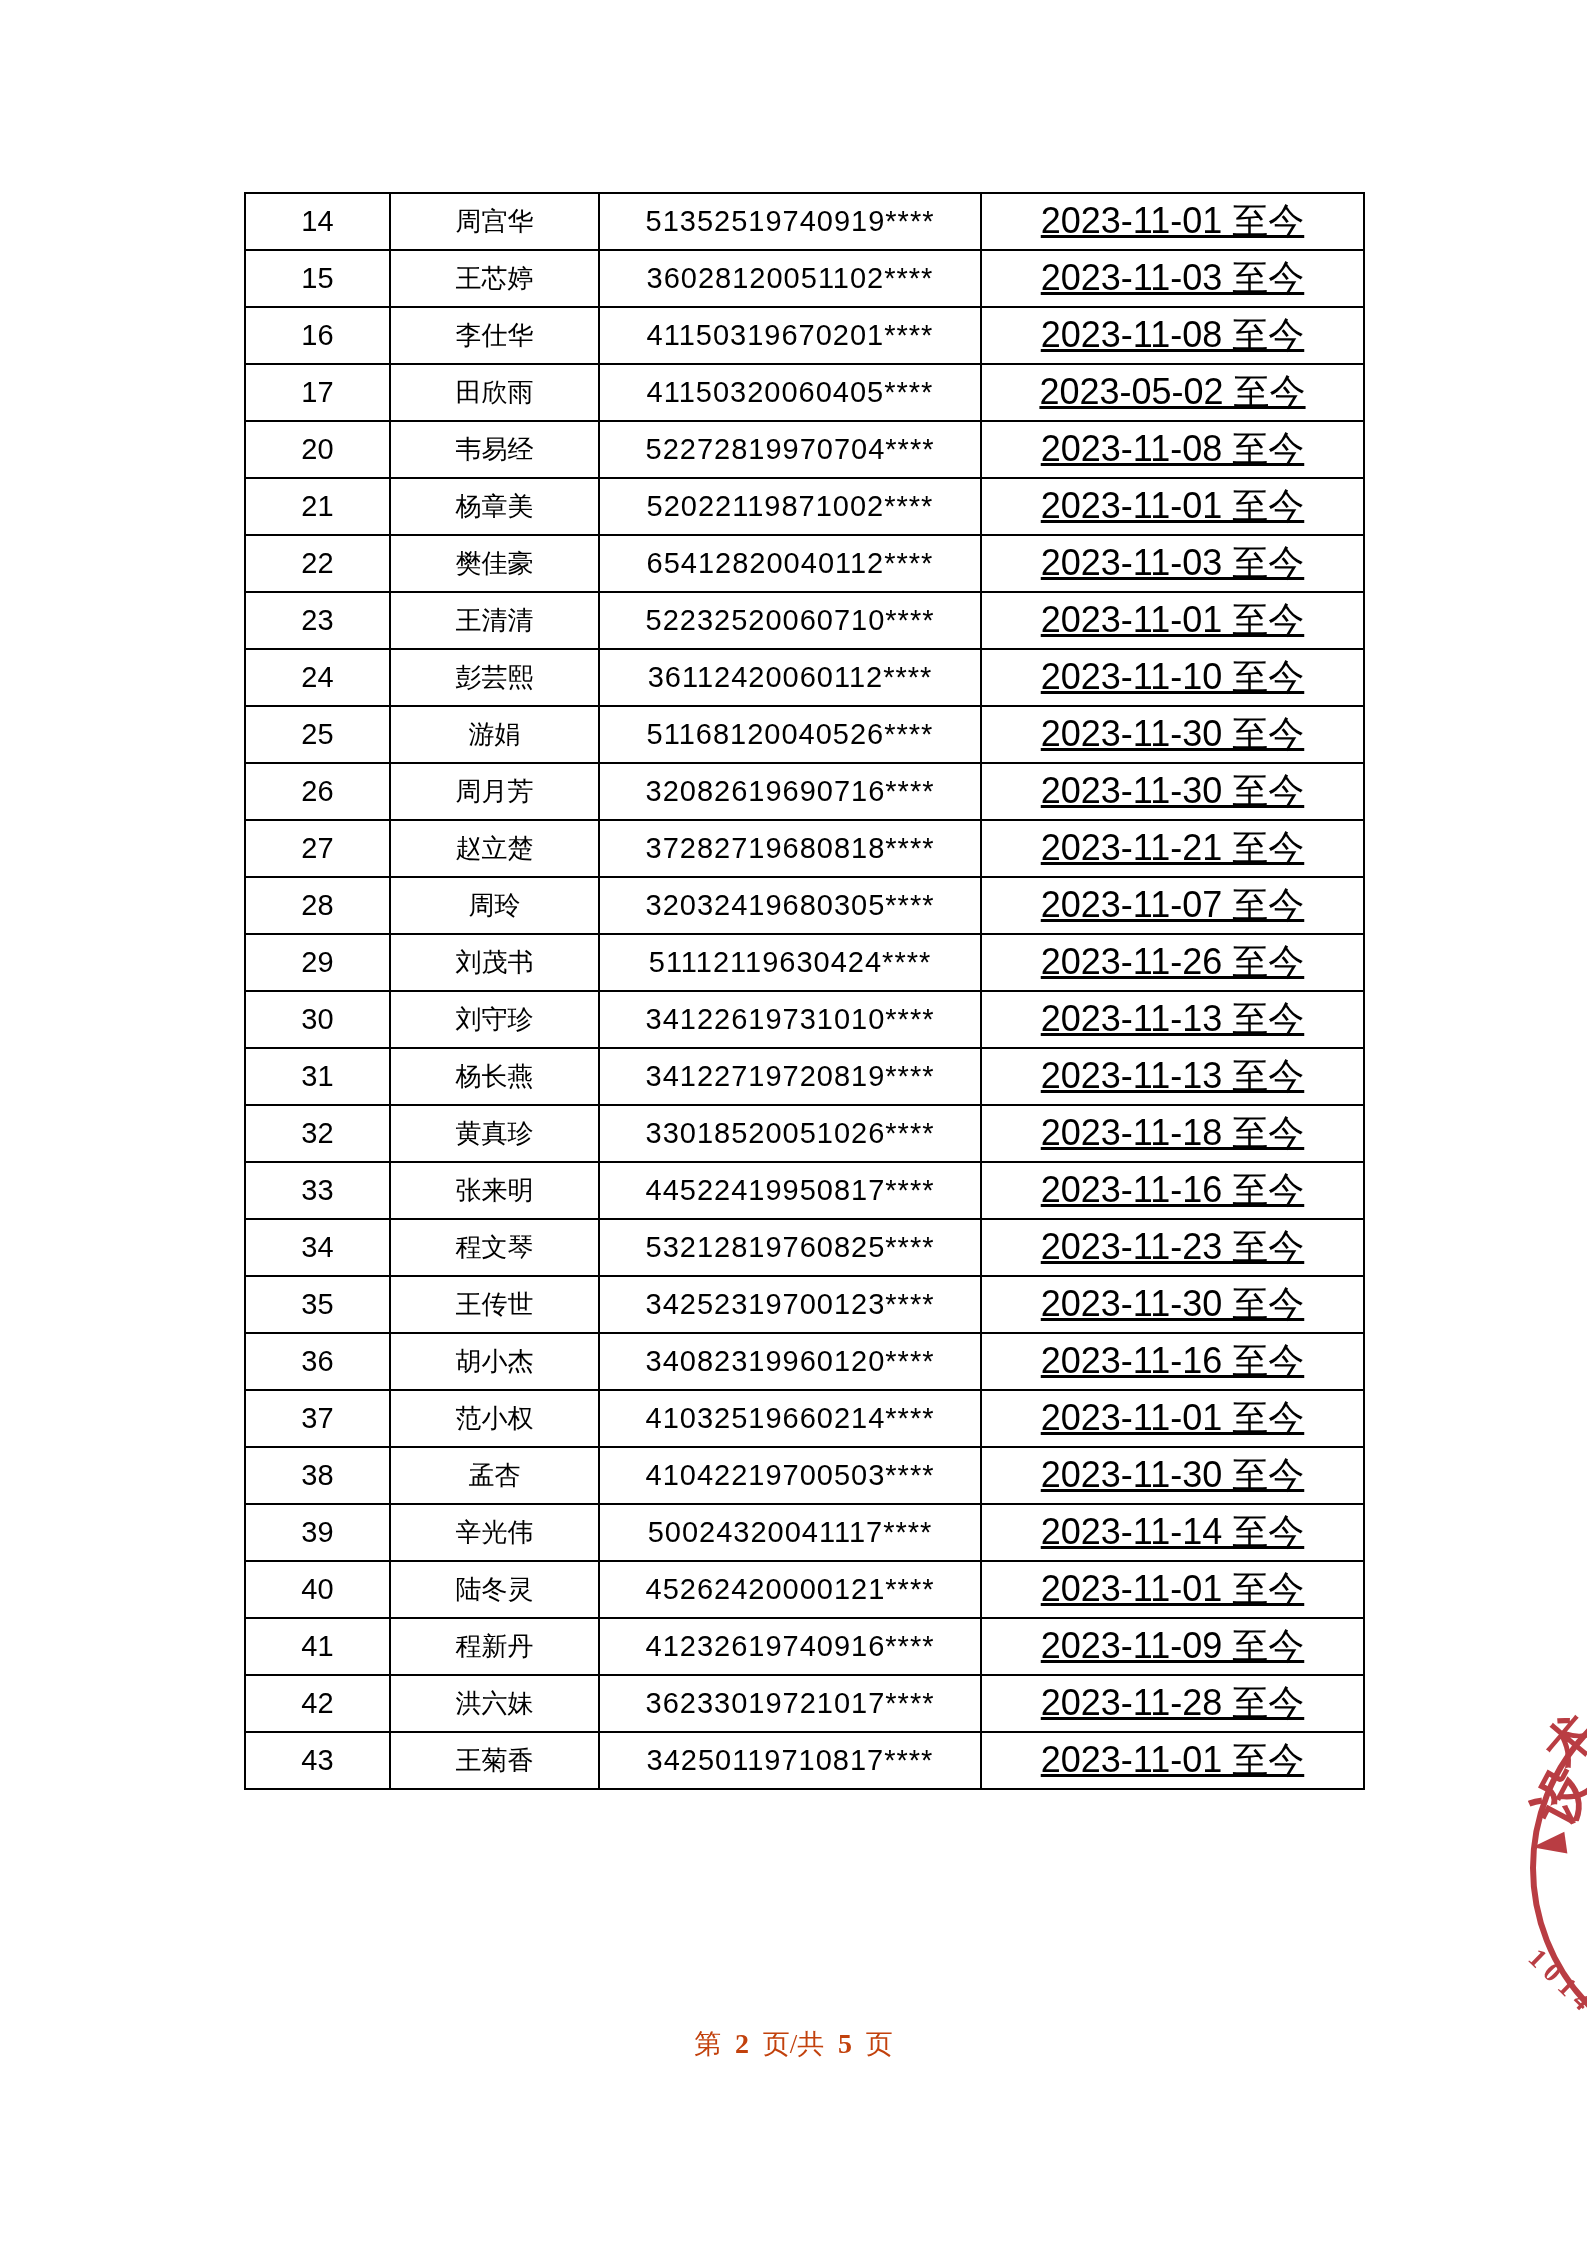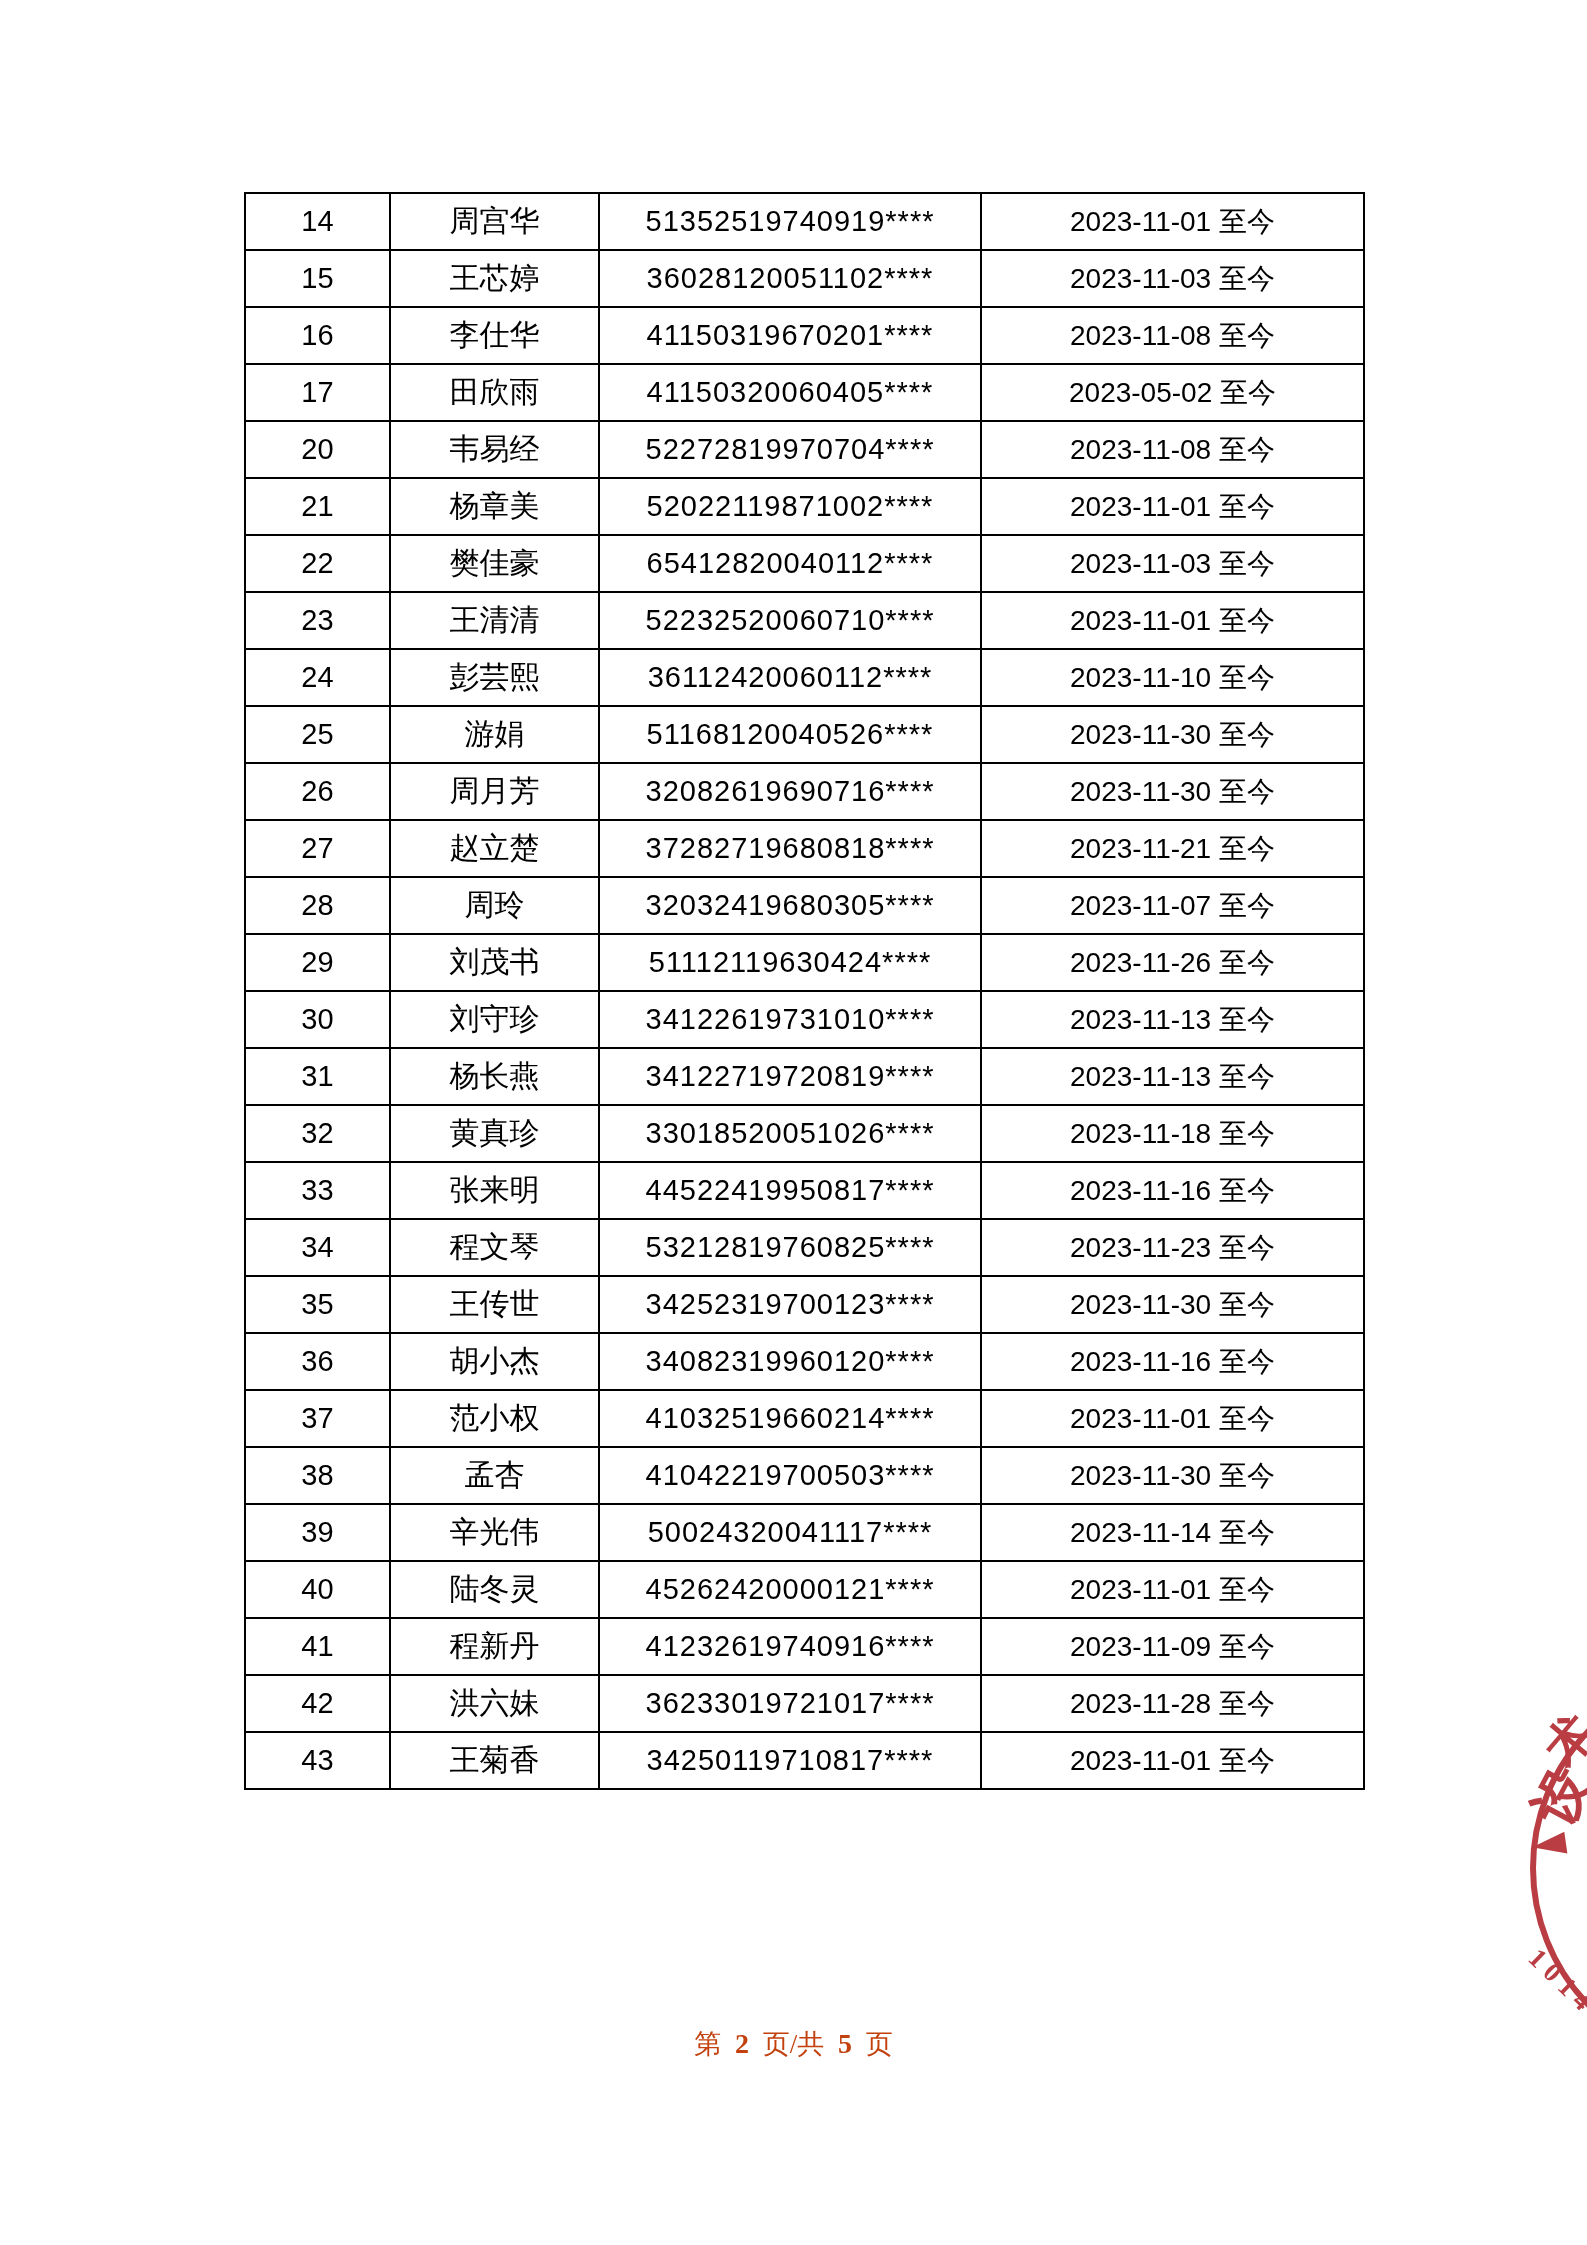--- a/index.html
+++ b/index.html
@@ -30,30 +30,31 @@
     overflow:hidden;
     white-space:nowrap;
   }
   table.roster tr{height:57px;margin-top:36px;}
   td.col-num{
     font-family:"Liberation Sans",sans-serif;
     font-size:29px;
   }
   td.col-name{
     font-family:"Liberation Serif","DejaVu Serif",serif;
-    font-size:30px;
+    font-size:26px;
   }
   td.col-id{
     font-family:"Liberation Sans",sans-serif;
     font-size:29px;
     letter-spacing:1px;
   }
   td.col-period{
     font-family:"Liberation Sans","DejaVu Sans",serif;
-    font-size:28px;
+    font-size:36px;
+    text-decoration:underline;
   }
   
   .footer{
     position:absolute;
     left:0;
     top:2026px;
     width:100%;
     text-align:center;
     font-family:"Liberation Serif","DejaVu Serif",serif;
     font-size:27px;

